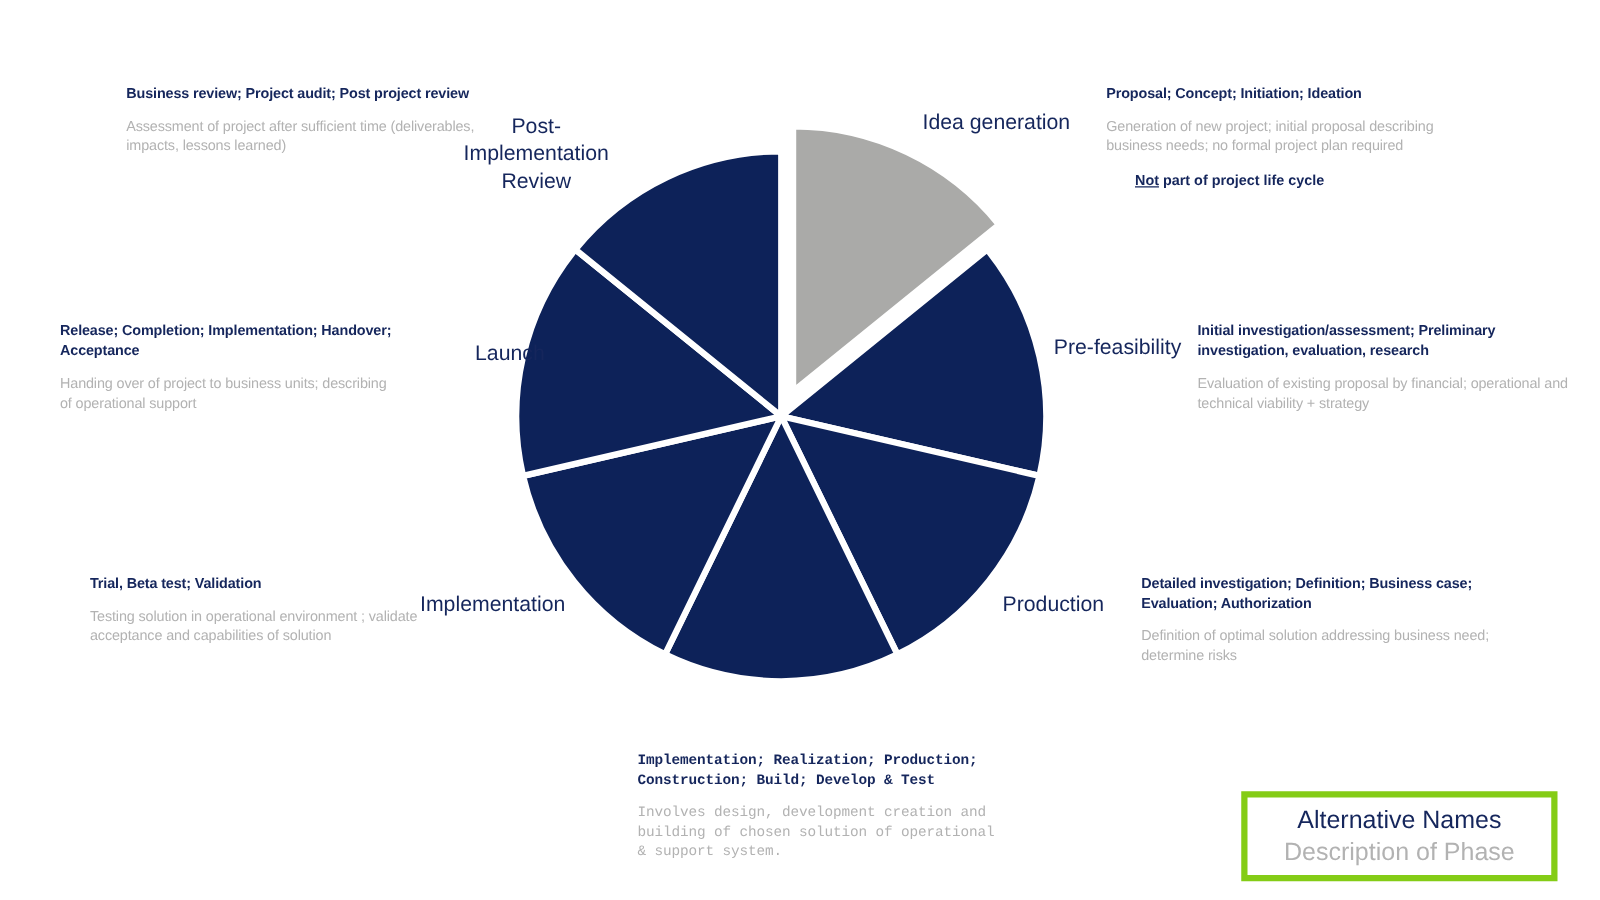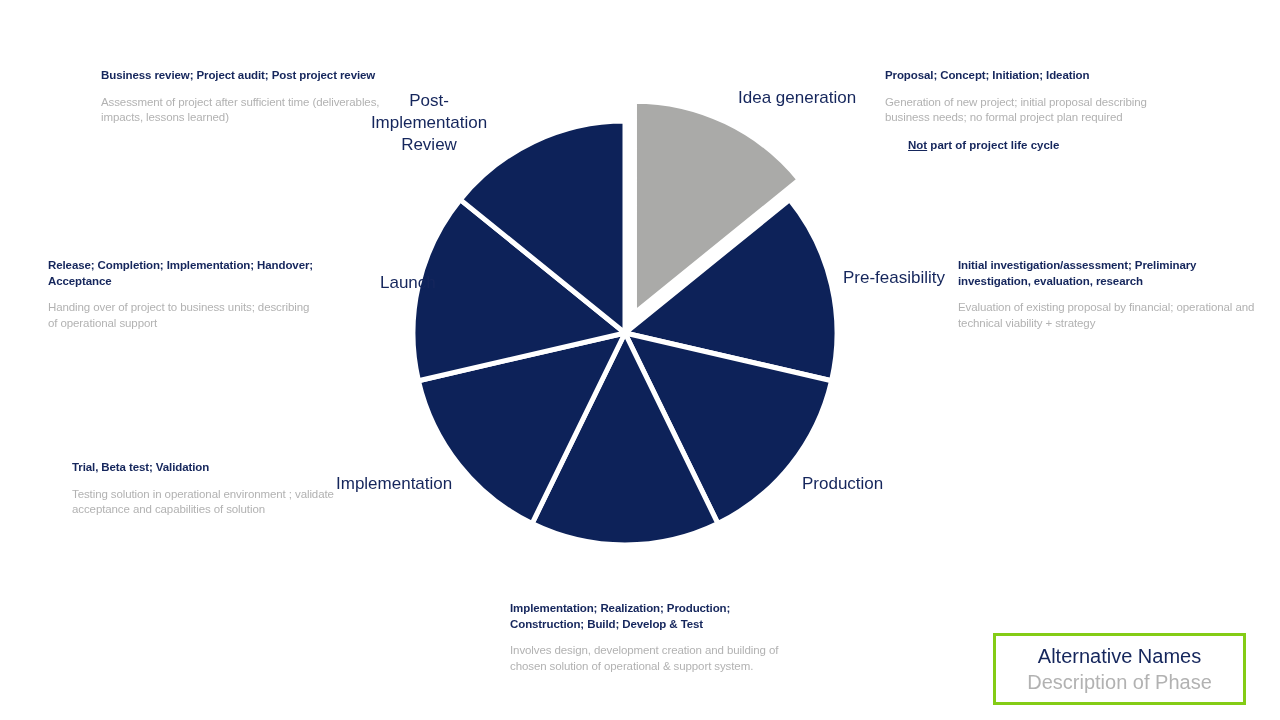--- a/index.html
+++ b/index.html
@@ -46,21 +46,21 @@
     font-weight:400;
     line-height:22px;
     white-space:nowrap;
   }
   .plabel.multi{white-space:normal;text-align:center;}
 
   
   .legend{
     position:absolute;
     left:993px;top:633px;width:253px;height:72px;
-    border:3px solid #84cc16;
+    border:5px solid #84cc16;
     background:#ffffff;
     display:flex;flex-direction:column;
     align-items:center;justify-content:center;
     box-sizing:border-box;
   }
   .legend .l1{color:#15265c;font-size:20px;font-weight:400;line-height:26px;}
   .legend .l2{color:#b2b2b2;font-size:20px;font-weight:400;line-height:26px;}
 
   svg.pie{position:absolute;left:0;top:0;}
 </style>
@@ -110,22 +110,26 @@
     <div class="alt">Proposal; Concept; Initiation; Ideation</div>
     <div class="desc">Generation of new project; initial proposal describing business needs; no formal project plan required</div>
     <div class="extra" id="idea-extra"><u>Not</u><span> part of project life cycle</span></div>
   </div>
 
   <div class="note" style="left:958px;top:258px;width:300px;">
     <div class="alt">Initial investigation/assessment; Preliminary investigation, evaluation, research</div>
     <div class="desc">Evaluation of existing proposal by financial; operational and technical viability + strategy</div>
   </div>
 
+  <div class="note" style="left:913px;top:460px;width:285px;">
+    <div class="alt">Detailed investigation; Definition; Business case; Evaluation; Authorization</div>
+    <div class="desc">Definition of optimal solution addressing business need; determine risks</div>
+  </div>
 
-  <div class="note" style="left:510px;top:601px;width:290px;">
+  <div class="note" style="left:510px;top:601px;width:290px;font-family:Liberation Mono, monospace;">
     <div class="alt">Implementation; Realization; Production; Construction; Build; Develop &amp; Test</div>
     <div class="desc">Involves design, development creation and building of chosen solution of operational &amp; support system.</div>
   </div>
 
   <div class="note" style="left:72px;top:460px;width:280px;">
     <div class="alt">Trial, Beta test; Validation</div>
     <div class="desc">Testing solution in operational environment ; validate acceptance and capabilities of solution</div>
   </div>
 
   <div class="note" style="left:48px;top:258px;width:270px;">

